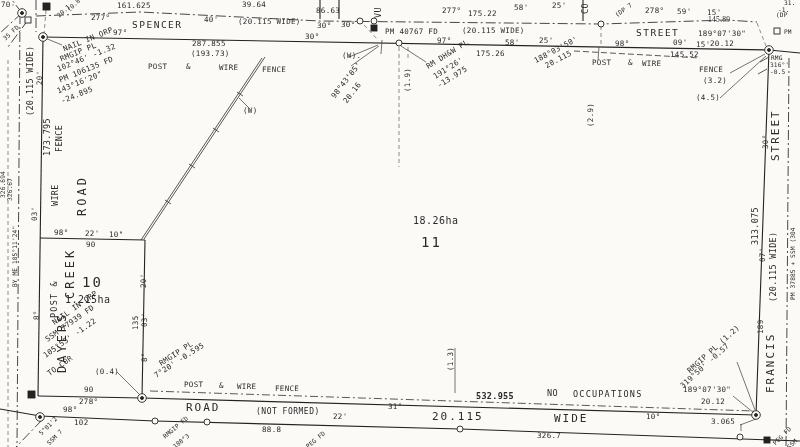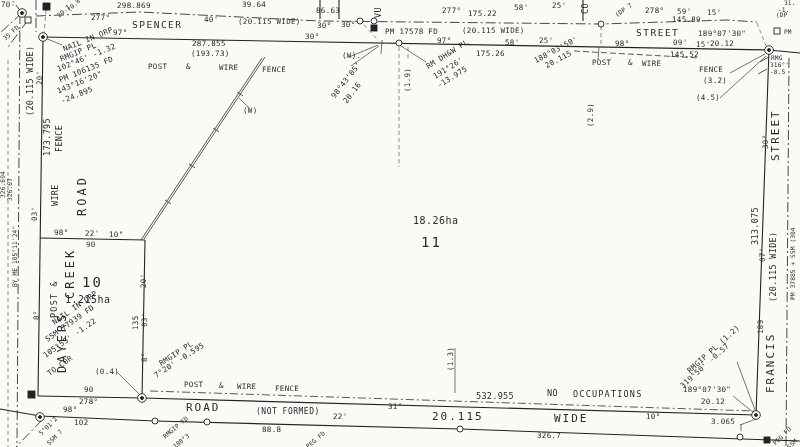--- a/index.html
+++ b/index.html
@@ -135,53 +135,53 @@
         <rect x="28" y="391" width="7" height="7"></rect>
         <rect x="764" y="437" width="6" height="6"></rect>
       </g>
     </g>
   </svg>
   <div id="labels">
       <span class="lbl" style="left: 1px; top: 1px;">70-</span>
       <span class="lbl t6" style="left: 2px; top: 37px; transform: rotate(-42deg);">35 FD</span>
       <span class="lbl t6" style="left: 56px; top: 14px; transform: rotate(-42deg);">20.1</span>
       <span class="lbl t6" style="left: 66px; top: 8px; transform: rotate(-42deg);">(0.8</span>
-      <span class="lbl" style="left: 117px; top: 2px;">298.869</span>
+      <span class="lbl" style="left: 117px; top: 2px;">161.625</span>
       <span class="lbl" style="left: 242px; top: 1px;">39.64</span>
       <span class="lbl" style="left: 91px; top: 14px;">277°</span>
       <span class="lbl st" style="left: 132px; top: 20px;">SPENCER</span>
       <span class="lbl" style="left: 113px; top: 29px;">97°</span>
       <span class="lbl" style="left: 204px; top: 16px;">40'</span>
       <span class="lbl" style="left: 238px; top: 18px;">(20.115 WIDE)</span>
       <span class="lbl" style="left: 297px; top: 7px; margin-left: 19px;">86.63</span>
       <span class="lbl" style="left: 317px; top: 22px;">30°</span>
       <span class="lbl" style="left: 341px; top: 21px;">30°</span>
       <span class="lbl" style="left: 305px; top: 33px;">30°</span>
       <span class="lbl t8" style="left: 374px; top: 18px; transform: rotate(-90deg);">VU</span>
-      <span class="lbl" style="left: 385px; top: 28px;">PM 17578 FD</span>
+      <span class="lbl" style="left: 385px; top: 28px;">PM 40767 FD</span>
       <span class="lbl" style="left: 442px; top: 7px;">277°</span>
       <span class="lbl" style="left: 514px; top: 4px;">58'</span>
       <span class="lbl" style="left: 552px; top: 2px;">25'</span>
       <span class="lbl" style="left: 468px; top: 10px;">175.22</span>
       <span class="lbl" style="left: 462px; top: 27px;">(20.115 WIDE)</span>
       <span class="lbl" style="left: 437px; top: 37px;">97°</span>
       <span class="lbl" style="left: 505px; top: 39px;">58'</span>
       <span class="lbl" style="left: 476px; top: 50px;">175.26</span>
       <span class="lbl" style="left: 192px; top: 40px;">287.855</span>
       <span class="lbl" style="left: 191px; top: 50px;">(193.73)</span>
       <span class="lbl" style="left: 148px; top: 63px;">POST</span>
       <span class="lbl" style="left: 186px; top: 63px;">&amp;</span>
       <span class="lbl" style="left: 219px; top: 64px;">WIRE</span>
       <span class="lbl" style="left: 262px; top: 66px;">FENCE</span>
       <span class="lbl t8" style="left: 581px; top: 14px; transform: rotate(-90deg);">CO</span>
       <span class="lbl t6" style="left: 614px; top: 13px; transform: rotate(-35deg);">(DP 7</span>
       <span class="lbl" style="left: 645px; top: 7px;">278°</span>
       <span class="lbl" style="left: 677px; top: 8px;">59'</span>
       <span class="lbl" style="left: 707px; top: 9px;">15'</span>
-      <span class="lbl" style="left: 672px; top: 16px;">145.89</span>
+      <span class="lbl" style="left: 708px; top: 16px; font-family: Liberation Serif, serif;">145.89</span>
       <span class="lbl st" style="left: 636px; top: 28px;">STREET</span>
       <span class="lbl" style="left: 539px; top: 37px;">25'</span>
       <span class="lbl" style="left: 615px; top: 40px;">98°</span>
       <span class="lbl" style="left: 698px; top: 30px;">189°07'30"</span>
       <span class="lbl" style="left: 710px; top: 40px;">20.12</span>
       <span class="lbl" style="left: 673px; top: 39px;">09'</span>
       <span class="lbl" style="left: 696px; top: 41px;">15'</span>
       <span class="lbl" style="left: 670px; top: 51px;">145.52</span>
       <span class="lbl t6" style="left: 784px; top: 0px;">31.</span>
       <span class="lbl t6" style="left: 778px; top: 7px;">-1.</span>
@@ -245,21 +245,21 @@
       <span class="lbl" style="left: 58px; top: 77px; transform: rotate(-22deg);">PM 106135 FD</span>
       <span class="lbl" style="left: 56px; top: 88px; transform: rotate(-22deg);">143°16'20"</span>
       <span class="lbl" style="left: 60px; top: 98px; transform: rotate(-22deg);">-24.895</span>
       <span class="lbl" style="left: 158px; top: 361px; transform: rotate(-33deg);">RMGIP PL</span>
       <span class="lbl" style="left: 153px; top: 373px; transform: rotate(-33deg);">7°20' -0.595</span>
       <span class="lbl" style="left: 141px; top: 362px; transform: rotate(-90deg);">8°</span>
       <span class="lbl" style="left: 184px; top: 381px;">POST</span>
       <span class="lbl" style="left: 219px; top: 382px;">&amp;</span>
       <span class="lbl" style="left: 237px; top: 383px;">WIRE</span>
       <span class="lbl" style="left: 275px; top: 385px;">FENCE</span>
-      <span class="lbl t8" style="left: 476px; top: 392px;">532.955</span>
+      <span class="lbl t8" style="left: 476px; top: 392px; font-weight: bold;">532.955</span>
       <span class="lbl t8" style="left: 547px; top: 389px;">NO</span>
       <span class="lbl t8 ls1" style="left: 573px; top: 390px;">OCCUPATIONS</span>
       <span class="lbl" style="left: 447px; top: 371px; transform: rotate(-90deg);">(1.3)</span>
       <span class="lbl" style="left: 686px; top: 369px; transform: rotate(-42deg);">RMGIP PL (1.2)</span>
       <span class="lbl" style="left: 679px; top: 384px; transform: rotate(-42deg);">319°50' -0.57</span>
       <span class="lbl" style="left: 683px; top: 386px;">189°07'30"</span>
       <span class="lbl" style="left: 701px; top: 398px;">20.12</span>
       <span class="lbl" style="left: 646px; top: 413px;">10°</span>
       <span class="lbl" style="left: 711px; top: 418px;">3.065</span>
       <span class="lbl vn2" style="left: 765px; top: 393px; transform: rotate(-90deg);">FRANCIS</span>

